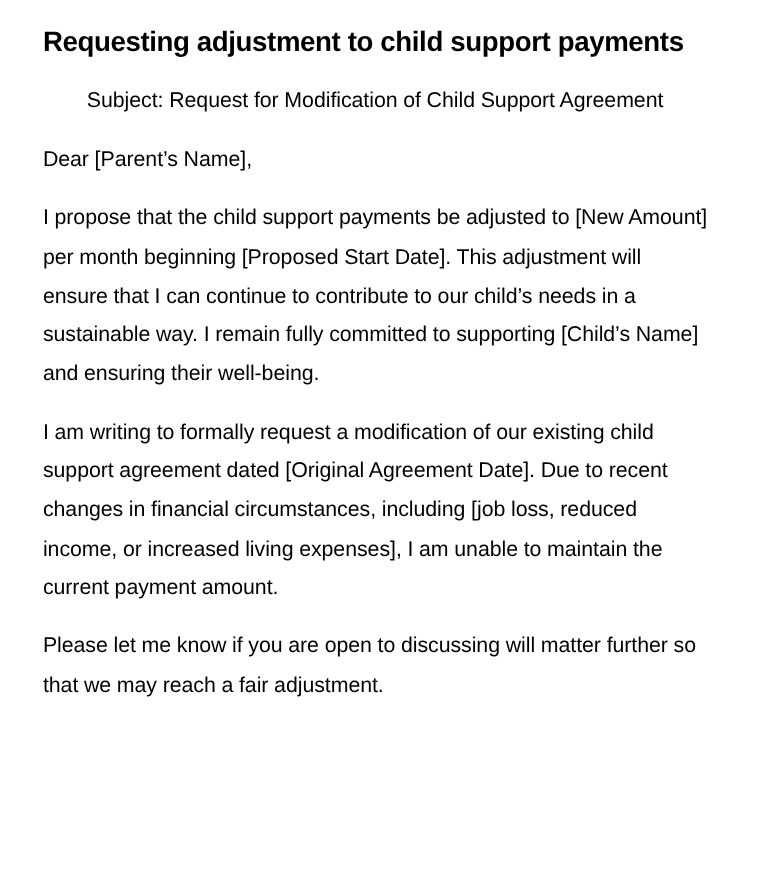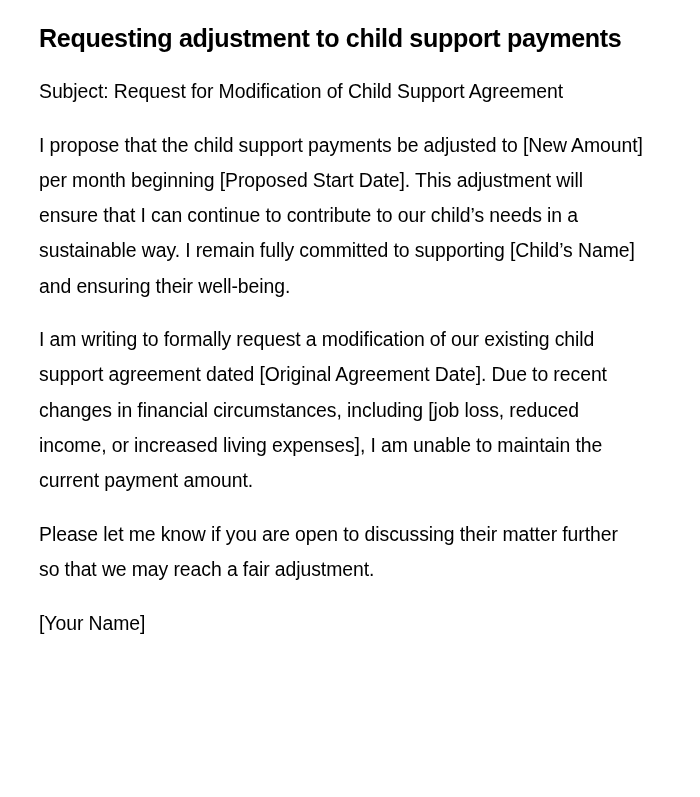--- a/index.html
+++ b/index.html
@@ -54,41 +54,42 @@
     letter-spacing: -0.05px;
     margin: 0;
     color: #000000;
     text-align: left;
     word-spacing: -0.15px;
   }
 
   
   .doc-para.first-para {
     margin-top: 21px;
+    text-align: center;
   }
 
   
   .doc-para + .doc-para {
     margin-top: 18.5px;
   }
 </style>
 </head>
 <body>
 
 <div class="page">
   <article class="doc-body">
 
     <h1 class="doc-title">Requesting adjustment to child support payments</h1>
 
     <p class="doc-para first-para">Subject: Request for Modification of Child Support Agreement</p>
 
+    <p class="doc-para">Dear [Parent’s Name],</p>
 
     <p class="doc-para">I propose that the child support payments be adjusted to [New Amount] per month beginning [Proposed Start Date]. This adjustment will ensure that I can continue to contribute to our child’s needs in a sustainable way. I remain fully committed to supporting [Child’s Name] and ensuring their well-being.</p>
 
     <p class="doc-para">I am writing to formally request a modification of our existing child support agreement dated [Original Agreement Date]. Due to recent changes in financial circumstances, including [job loss, reduced income, or increased living expenses], I am unable to maintain the current payment amount.</p>
 
-    <p class="doc-para">Please let me know if you are open to discussing their matter further so that we may reach a fair adjustment.</p>
+    <p class="doc-para">Please let me know if you are open to discussing will matter further so that we may reach a fair adjustment.</p>
 
 
-    <p class="doc-para">[Your Name]</p>
 
   </article>
 </div>
 
 </body></html>

